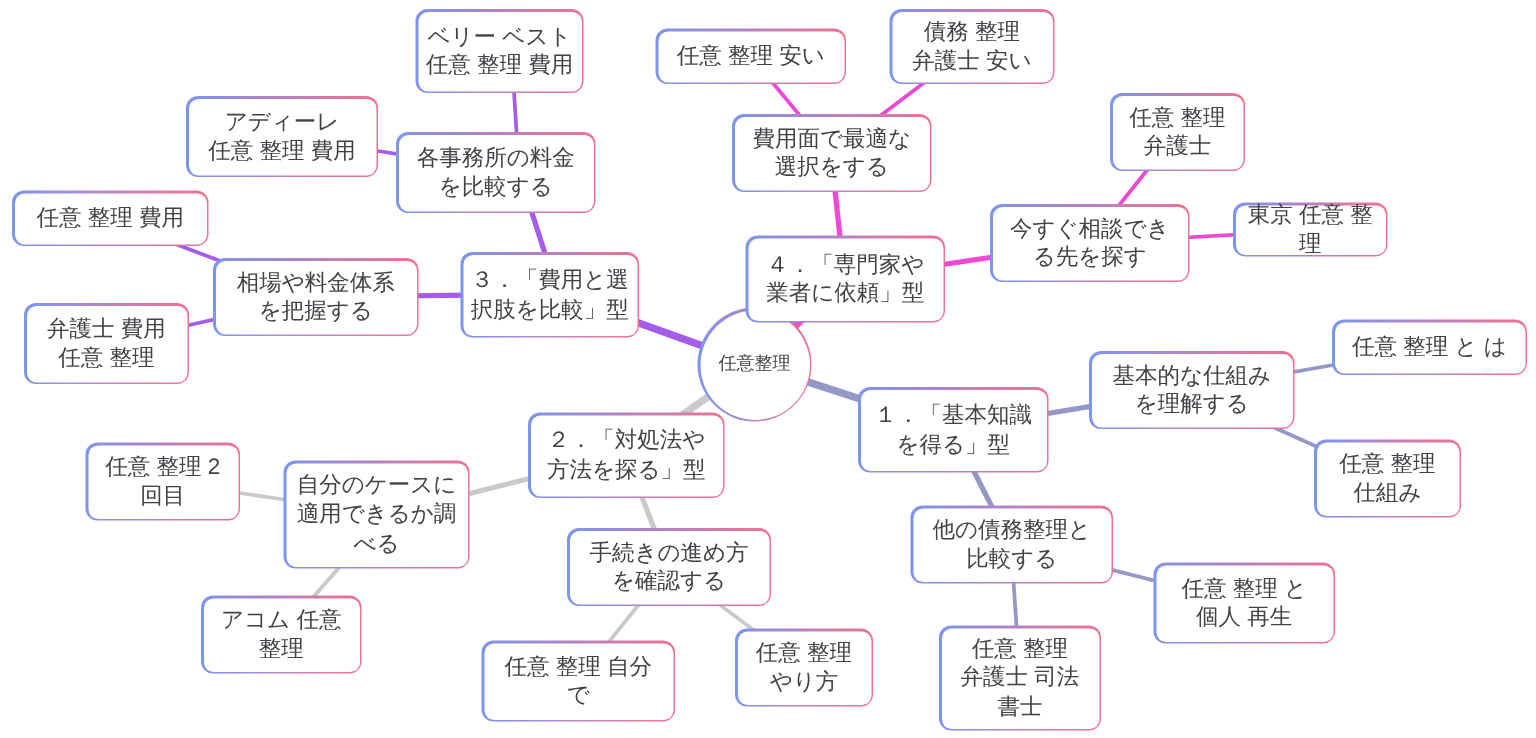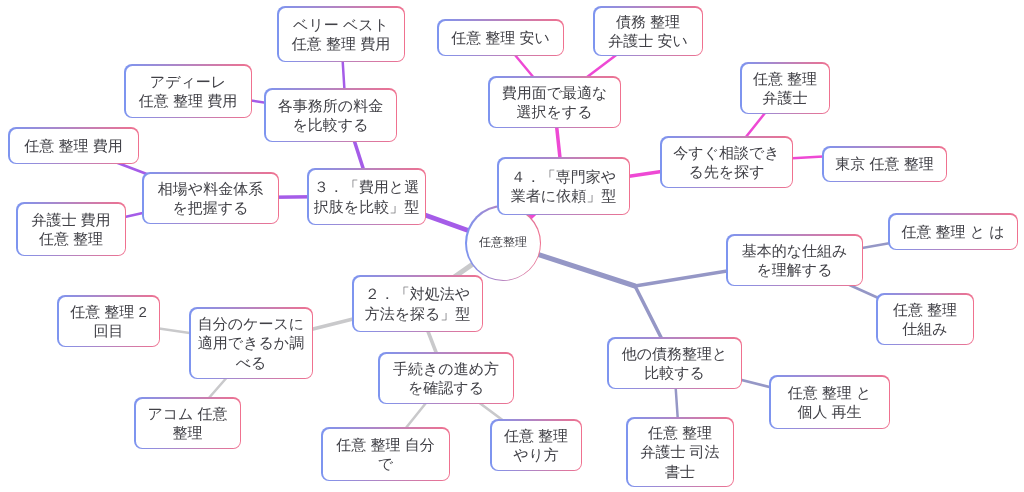--- a/index.html
+++ b/index.html
@@ -70,20 +70,24 @@
     <line x1="554" y1="102" x2="648" y2="31" stroke-width="2.5" stroke-linecap="round" stroke="#ee49d4"></line>
     <line x1="563" y1="186" x2="726" y2="162" stroke-width="3.5" stroke-linecap="round" stroke="#ee49d4"></line>
     <line x1="726" y1="162" x2="785" y2="88" stroke-width="2.5" stroke-linecap="round" stroke="#ee49d4"></line>
     <line x1="726" y1="162" x2="884" y2="153" stroke-width="2.5" stroke-linecap="round" stroke="#ee49d4"></line>
   </svg>
 
   <div class="node center-node" style="left:465px;top:205px;width:76px;height:76px">
     <div class="node-label">任意整理</div>
   </div>
 
+  <div class="node" style="left:572px;top:258px;width:127px;height:57px">
+    <div class="node-label">１．「基本知識
+を得る」型</div>
+  </div>
   <div class="node" style="left:726px;top:234px;width:137px;height:52px">
     <div class="node-label">基本的な仕組み
 を理解する</div>
   </div>
   <div class="node" style="left:888px;top:213px;width:130px;height:37px">
     <div class="node-label">任意 整理 と は</div>
   </div>
   <div class="node" style="left:876px;top:293px;width:98px;height:52px">
     <div class="node-label">任意 整理
 仕組み</div>
@@ -144,21 +148,21 @@
     <div class="node-label">任意 整理 費用</div>
   </div>
   <div class="node" style="left:16px;top:202px;width:110px;height:54px">
     <div class="node-label">弁護士 費用
 任意 整理</div>
   </div>
   <div class="node" style="left:264px;top:88px;width:133px;height:54px">
     <div class="node-label">各事務所の料金
 を比較する</div>
   </div>
-  <div class="node" style="left:277px;top:6px;width:128px;height:56px">
+  <div class="node" style="left:277px;top:6px;width:112px;height:56px">
     <div class="node-label">ベリー ベスト
 任意 整理 費用</div>
   </div>
   <div class="node" style="left:124px;top:64px;width:128px;height:54px">
     <div class="node-label">アディーレ
 任意 整理 費用</div>
   </div>
 
   <div class="node" style="left:497px;top:157px;width:133px;height:58px">
     <div class="node-label">４．「専門家や
@@ -176,17 +180,17 @@
 る先を探す</div>
   </div>
   <div class="node" style="left:593px;top:6px;width:110px;height:50px">
     <div class="node-label">債務 整理
 弁護士 安い</div>
   </div>
   <div class="node" style="left:740px;top:62px;width:90px;height:52px">
     <div class="node-label">任意 整理
 弁護士</div>
   </div>
-  <div class="node" style="left:822px;top:146px;width:125px;height:36px">
+  <div class="node" style="left:822px;top:135px;width:103px;height:36px">
     <div class="node-label">東京 任意 整理</div>
   </div>
 
 </div>
 
 </body></html>

